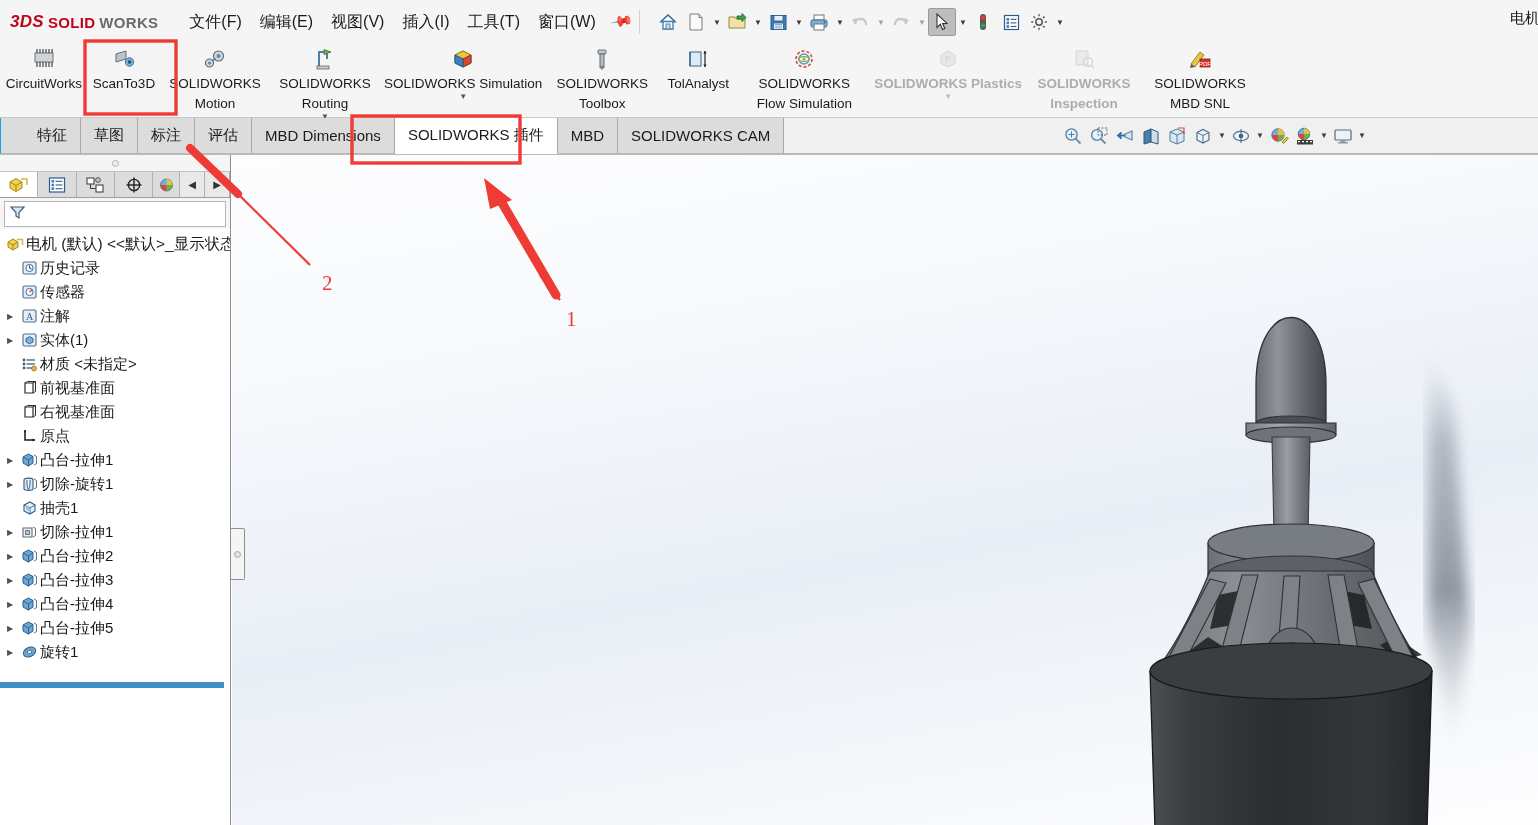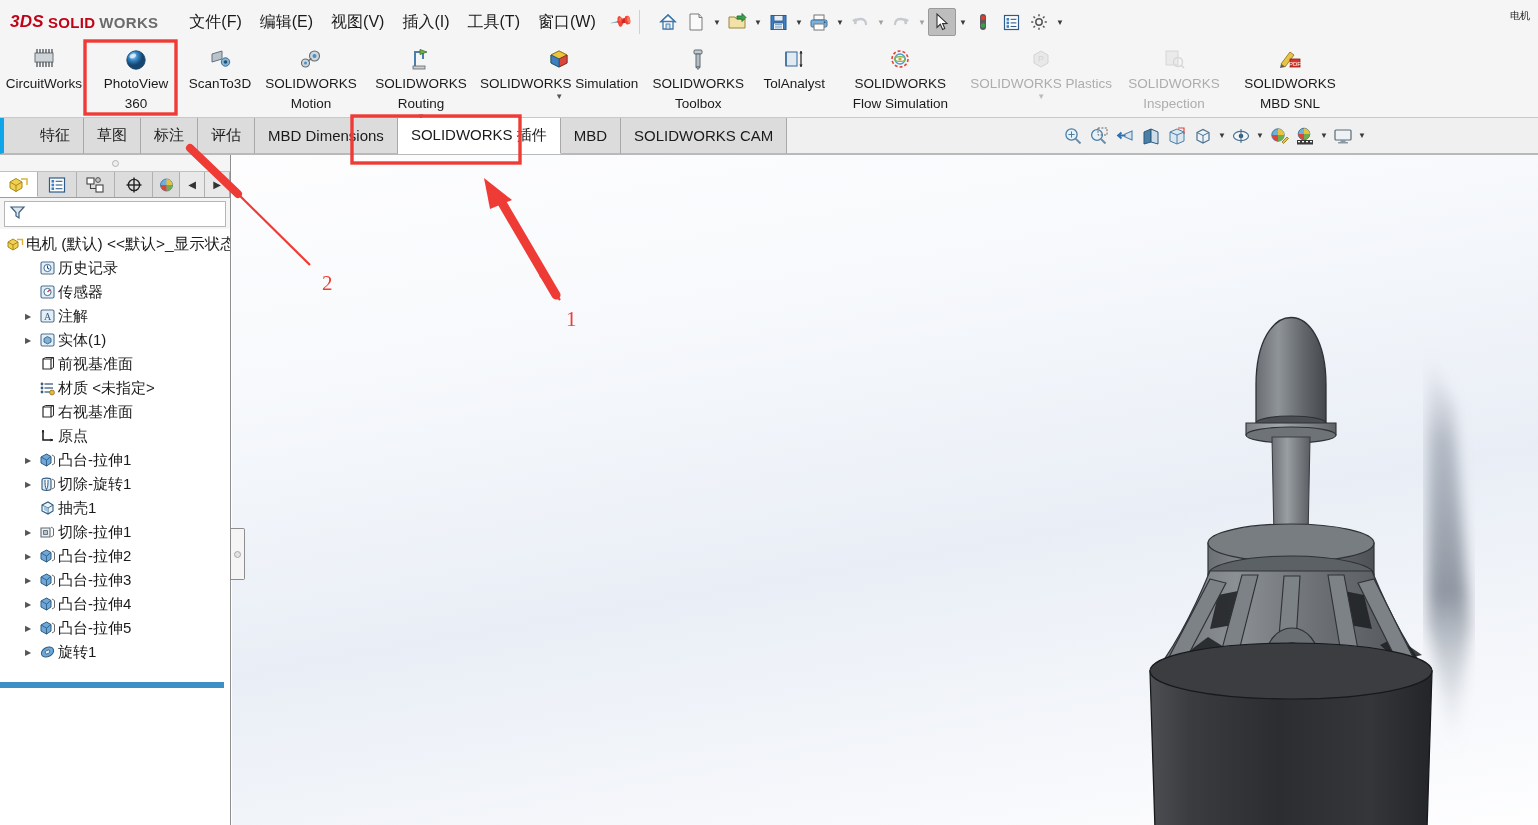--- a/index.html
+++ b/index.html
@@ -39,61 +39,61 @@
     width: 28px; height: 28px; display: flex; align-items: center; justify-content: center;
     border: 1px solid transparent; border-radius: 2px; cursor: default;
   }
   .tb-btn.pressed { background: #bdbdbd; border: 1px solid #9a9a9a; }
   .caret {
     width: 13px; height: 28px; display: flex; align-items: center; justify-content: center;
     font-size: 8px; color: #3a3a3a; cursor: default;
   }
   .doc-title {
     position: absolute; right: 0px; top: 9px;
-    font-size: 10px; color: #1a1a1a; white-space: nowrap;
-    overflow: hidden; width: 28px;
+    font-size: 15px; color: #1a1a1a; white-space: nowrap;
+    overflow: hidden; width: 28px; text-align: right;
   }
 
   
   .ribbon {
     position: absolute; left: 0; top: 36px; width: 1538px; height: 82px;
     background: #f5f5f5; border-bottom: 1px solid #c9c9c9;
     display: flex; align-items: flex-start; padding-top: 4px;
   }
   .rb-item {
     position: relative;
     display: flex; flex-direction: column; align-items: center;
     padding: 3px 4px 0 4px; cursor: default; min-width: 54px;
   }
   .rb-item .ico { height: 30px; display: flex; align-items: flex-end; justify-content: center; }
   .rb-item .lbl {
     font-size: 13.5px; line-height: 20px; color: #1a1a1a; text-align: center;
     white-space: pre-line; margin-top: 1px;
   }
-  .rb-item.disabled .lbl { color: #adadad; }
+  .rb-item.disabled .lbl { color: #adadad; font-weight: bold; }
   .rb-item.disabled .ico { opacity: .32; filter: grayscale(1); }
   .rb-item .dd { font-size: 8px; color: #555; line-height: 6px; height: 8px; }
   .rb-item.disabled .dd { color: #bbb; }
 
   
   .tabstrip {
     position: absolute; left: 0; top: 118px; width: 1538px; height: 37px;
     background: #f0f0f0;
     border-bottom: 1px solid #b9b9b9;
     display: flex; align-items: stretch;
   }
   .tab {
     display: flex; align-items: center; justify-content: center;
     padding: 0 13px; font-size: 15px; color: #1a1a1a;
     background: #dcdcdc;
     border-right: 1px solid #a8a8a8;
     border-bottom: 1px solid #b9b9b9;
     cursor: default; white-space: nowrap;
   }
-  .tab:first-child { border-left: 4px solid #0ea5e9; padding-left: 36px; }
+  .tab:first-child { border-left: 1px solid #0ea5e9; padding-left: 36px; }
   .tab.active {
     background: #ffffff; border-bottom: 1px solid #ffffff;
   }
   .tabstrip .spacer { flex: 1; border-bottom: 1px solid #b9b9b9; background: #f0f0f0; }
   .view-tools {
     display: flex; align-items: center; gap: 0px; padding-right: 170px;
     border-bottom: 1px solid #b9b9b9; background: #f0f0f0;
   }
   .vt-btn {
     width: 26px; height: 30px; display: flex; align-items: center; justify-content: center;
@@ -133,21 +133,21 @@
     border: 1px solid #b6b6b6; background: #ffffff;
     display: flex; align-items: center; padding-left: 4px;
   }
   .tree {
     flex: 1; overflow: hidden; background: #ffffff;
     padding-top: 3px; position: relative;
   }
   .tree-row {
     display: flex; align-items: center; height: 24px;
     font-size: 15px; color: #1a1a1a; white-space: nowrap; cursor: default;
-    padding-left: 20px;
+    padding-left: 2px;
   }
   .tree-row .arrow {
     width: 16px; text-align: center; font-size: 8px; color: #555; flex: 0 0 16px;
   }
   .tree-row .t-ico { width: 22px; display: flex; align-items: center; justify-content: center; flex: 0 0 22px; }
   .tree-row .t-lbl { overflow: hidden; }
   .tree-row.root { font-size: 15.5px; padding-left: 4px; }
   .sel-bar {
     position: absolute; left: 0; right: 6px; height: 6px; background: #3d8fc6;
   }
@@ -313,37 +313,20 @@
           <rect x="6" y="6" width="18" height="9" fill="#cfd4d8" stroke="#6d7479" stroke-width="1"></rect>
           <g stroke="#3e4548" stroke-width="1.2">
             <path d="M8 15 L8 20 M11 15 L11 20 M14 15 L14 20 M17 15 L17 20 M20 15 L20 20 M23 15 L23 20"></path>
             <path d="M8 6 L8 2 M11 6 L11 2 M14 6 L14 2 M17 6 L17 2 M20 6 L20 2 M23 6 L23 2"></path>
           </g>
         </svg>
       </div>
       <div class="lbl">CircuitWorks</div>
     </div>
 
-    <div class="rb-item" style="min-width:96px">
-      <div class="ico">
-        <svg width="28" height="26" viewBox="0 0 28 26">
-          <defs>
-            <radialGradient id="pvg" cx="35%" cy="28%">
-              <stop offset="0%" stop-color="#9fd6f2"></stop>
-              <stop offset="55%" stop-color="#2f7fc0"></stop>
-              <stop offset="100%" stop-color="#16456e"></stop>
-            </radialGradient>
-          </defs>
-          <circle cx="14" cy="13" r="9.2" fill="url(#pvg)" stroke="#14446c" stroke-width=".9"></circle>
-          <ellipse cx="10.8" cy="9" rx="3.4" ry="2.2" fill="#ffffff" opacity=".65" transform="rotate(-25 10.8 9)"></ellipse>
-        </svg>
-      </div>
-      <div class="lbl">PhotoView
-360</div>
-    </div>
 
     <div class="rb-item" style="min-width:72px">
       <div class="ico">
         <svg width="28" height="26" viewBox="0 0 28 26">
           <path d="M6 7 L16 4 L16 12 L6 15 Z" fill="#b9c3cb" stroke="#63707a" stroke-width="1"></path>
           <circle cx="19.5" cy="15" r="4.2" fill="#7fb4d8" stroke="#3d6e95" stroke-width="1"></circle>
           <circle cx="19.5" cy="15" r="1.8" fill="#23506f"></circle>
         </svg>
       </div>
       <div class="lbl">ScanTo3D</div>
@@ -777,48 +760,48 @@
             <path d="M5 6.5 L8.5 4.6 L12 6.5 L12 10 L8.5 11.9 L5 10 Z" fill="#7fb2d9" stroke="#2f5f8c" stroke-width=".9"></path>
           </svg>
         </span>
         <span class="t-lbl">实体(1)</span>
       </div>
 
       <div class="tree-row">
         <span class="arrow"></span>
         <span class="t-ico">
           <svg width="17" height="16" viewBox="0 0 17 16">
-            <path d="M4 3 L12 3 L12 13 L4 13 Z" fill="none" stroke="#2b2b2b" stroke-width="1.2"></path>
-            <path d="M4 3 L6.5 1.5 L14.5 1.5 L12 3" fill="none" stroke="#2b2b2b" stroke-width="1"></path>
-            <path d="M12 13 L14.5 11.5 L14.5 1.5" fill="none" stroke="#2b2b2b" stroke-width="1"></path>
-          </svg>
-        </span>
-        <span class="t-lbl">前视基准面</span>
-      </div>
-
-      <div class="tree-row">
-        <span class="arrow"></span>
-        <span class="t-ico">
-          <svg width="17" height="16" viewBox="0 0 17 16">
             <g fill="#3b5d80">
                 <circle cx="3" cy="4" r="1.4"></circle>
                 <circle cx="3" cy="8" r="1.4"></circle>
                 <circle cx="3" cy="12" r="1.4"></circle>
               </g>
             <g stroke="#3b5d80" stroke-width="1.3">
                 <line x1="5.5" y1="4" x2="14" y2="4"></line>
                 <line x1="5.5" y1="8" x2="14" y2="8"></line>
                 <line x1="5.5" y1="12" x2="11" y2="12"></line>
               </g>
             <circle cx="13" cy="12.5" r="2.4" fill="#e8b93a" stroke="#8e6f12" stroke-width=".8"></circle>
           </svg>
         </span>
         <span class="t-lbl">材质 &lt;未指定&gt;</span>
       </div>
 
+      <div class="tree-row">
+        <span class="arrow"></span>
+        <span class="t-ico">
+          <svg width="17" height="16" viewBox="0 0 17 16">
+            <path d="M4 3 L12 3 L12 13 L4 13 Z" fill="none" stroke="#2b2b2b" stroke-width="1.2"></path>
+            <path d="M4 3 L6.5 1.5 L14.5 1.5 L12 3" fill="none" stroke="#2b2b2b" stroke-width="1"></path>
+            <path d="M12 13 L14.5 11.5 L14.5 1.5" fill="none" stroke="#2b2b2b" stroke-width="1"></path>
+          </svg>
+        </span>
+        <span class="t-lbl">前视基准面</span>
+      </div>
+
 
       <div class="tree-row">
         <span class="arrow"></span>
         <span class="t-ico">
           <svg width="17" height="16" viewBox="0 0 17 16">
             <path d="M4 3 L12 3 L12 13 L4 13 Z" fill="none" stroke="#2b2b2b" stroke-width="1.2"></path>
             <path d="M4 3 L6.5 1.5 L14.5 1.5 L12 3" fill="none" stroke="#2b2b2b" stroke-width="1"></path>
             <path d="M12 13 L14.5 11.5 L14.5 1.5" fill="none" stroke="#2b2b2b" stroke-width="1"></path>
           </svg>
         </span>

